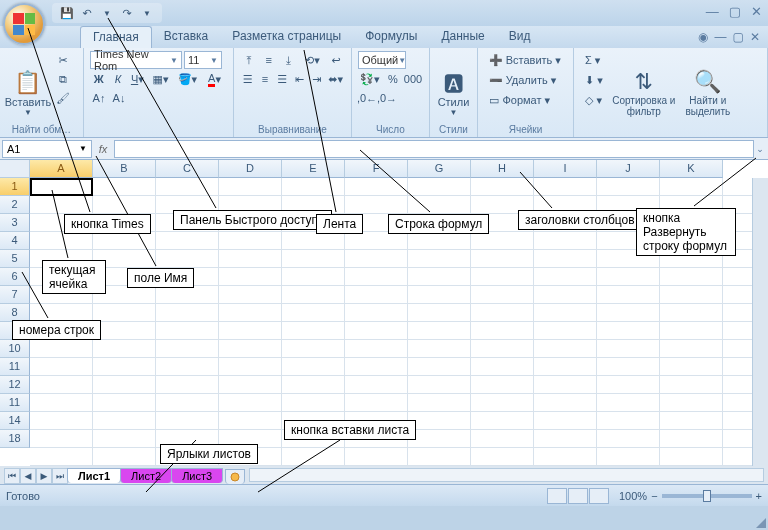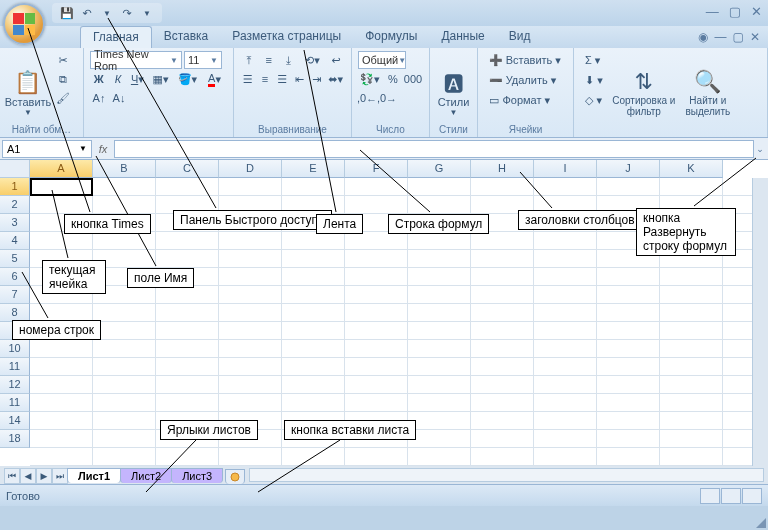--- a/index.html
+++ b/index.html
@@ -43,21 +43,21 @@
 .row-headers { position:absolute; left:0; top:18px; width:30px; }
 .rh { height:18px; background:linear-gradient(#f1f6fb,#dce9f6); border-right:1px solid #9ab6d5; border-bottom:1px solid #b6cce0; text-align:center; font-size:11px; color:#3b5a7a; line-height:17px; cursor:pointer; }
 .rh.sel { background:linear-gradient(#fde9a8,#f8ce6b); color:#8a5a14; }
 .grid { position:absolute; left:30px; top:18px; right:16px; bottom:18px; }
 .gcell { position:absolute; border-right:1px solid #d8e2ec; border-bottom:1px solid #d8e2ec; height:18px; width:63px; }
 .active-cell { position:absolute; left:0; top:0; width:63px; height:18px; border:2px solid #000; background:#fff; z-index:2; }
 .vscroll { position:absolute; right:0; top:18px; bottom:18px; width:16px; background:#dce6f0; border-left:1px solid #b6cce0; }
 .hscroll-row { position:absolute; left:0; right:0; bottom:0; height:18px; background:#dce6f0; display:flex; align-items:center; }
 .sheet-tabs { display:flex; align-items:flex-end; height:18px; margin-left:4px; }
 .nav-btn { width:16px; height:16px; display:flex; align-items:center; justify-content:center; font-size:9px; color:#3b5a7a; cursor:pointer; border:1px solid #b6cce0; background:#e6eef7; }
-.tab { padding:1px 10px; font-size:11px; background:#c4b5fd; border:1px solid #9ab6d5; border-bottom:none; margin-left:-1px; cursor:pointer; border-radius:0 0 4px 4px; transform:translateY(-1px); }
+.tab { padding:1px 10px; font-size:11px; background:#d946ef; border:1px solid #9ab6d5; border-bottom:none; margin-left:-1px; cursor:pointer; border-radius:0 0 4px 4px; transform:translateY(-1px); }
 .tab.active { background:#fff; font-weight:bold;text-align:center; }
 .tab-ins { width:20px; height:15px; background:#e6eef7; border:1px solid #9ab6d5; border-bottom:none; margin-left:2px; cursor:pointer; display:flex; align-items:center; justify-content:center; border-radius:0 0 4px 4px; }
 .tab-ins svg { width:10px; height:10px; }
 .hscroll-track { flex:1; margin:0 4px; height:14px; background:#eef3f9; border:1px solid #b6cce0; }
 .statusbar { height:22px; background:linear-gradient(#dce9f6,#c4d9ed); display:flex; align-items:center; font-size:11px; color:#3b5a7a; padding:0 6px; border-top:1px solid #9ab6d5; }
 .statusbar .spacer { flex:1; }
 .view-btns { display:flex; gap:1px; }
 .view-btn { width:20px; height:16px; border:1px solid #9ab6d5; background:#e6eef7; cursor:pointer; }
 .zoom { display:flex; align-items:center; gap:4px; margin-left:10px; }
 .zoom-track { width:90px; height:4px; background:#9ab6d5; position:relative; }
@@ -501,33 +501,41 @@
 </div>
 
 <div class="statusbar">
   <span>Готово</span>
   <div class="spacer"></div>
   <div class="view-btns">
     <div class="view-btn"></div>
     <div class="view-btn"></div>
     <div class="view-btn"></div>
   </div>
+  <div class="zoom">
+    <span>100%</span>
+    <span>−</span>
+    <div class="zoom-track">
+        <div class="zoom-thumb"></div>
+      </div>
+    <span>+</span>
+  </div>
 </div>
 <div class="resize"></div>
 
 <div class="callout" style="left:64px;top:214px">кнопка Times</div>
 <div class="callout" style="left:173px;top:210px">Панель Быстрого доступа</div>
 <div class="callout" style="left:316px;top:214px">Лента</div>
 <div class="callout" style="left:388px;top:214px">Строка формул</div>
 <div class="callout" style="left:518px;top:210px">заголовки столбцов</div>
 <div class="callout" style="left:636px;top:208px;white-space:normal;width:100px">кнопка Развернуть строку формул</div>
 <div class="callout" style="left:42px;top:260px;white-space:normal;width:64px">текущая ячейка</div>
 <div class="callout" style="left:127px;top:268px">поле Имя</div>
 <div class="callout" style="left:12px;top:320px">номера строк</div>
-<div class="callout" style="left:160px;top:420px">Ярлыки листов</div>
+<div class="callout" style="left:160px;top:444px">Ярлыки листов</div>
 <div class="callout" style="left:284px;top:420px">кнопка вставки листа</div>
 
 <svg style="position:absolute;left:0;top:0;width:768px;height:530px;pointer-events:none;z-index:98">
   <g stroke="#000" stroke-width="1" fill="none">
     <line x1="28" y1="28" x2="90" y2="212"></line>
     <line x1="108" y1="18" x2="216" y2="208"></line>
     <line x1="304" y1="50" x2="336" y2="212"></line>
     <line x1="360" y1="150" x2="430" y2="212"></line>
     <line x1="520" y1="172" x2="552" y2="208"></line>
     <line x1="756" y1="158" x2="694" y2="206"></line>

